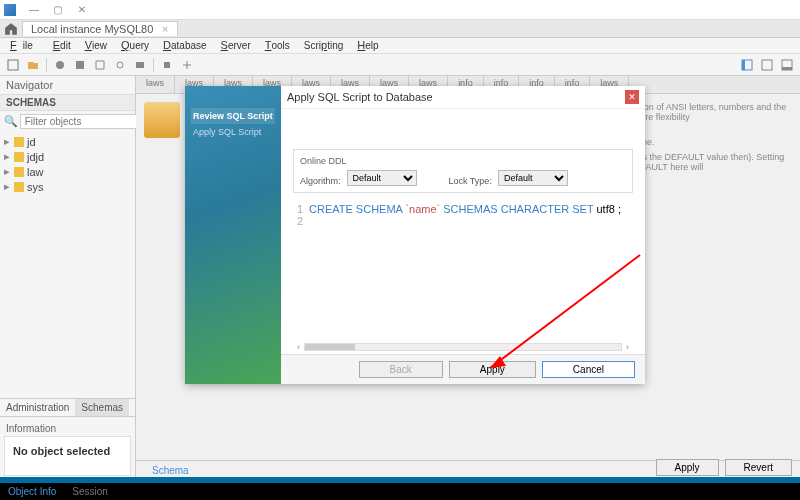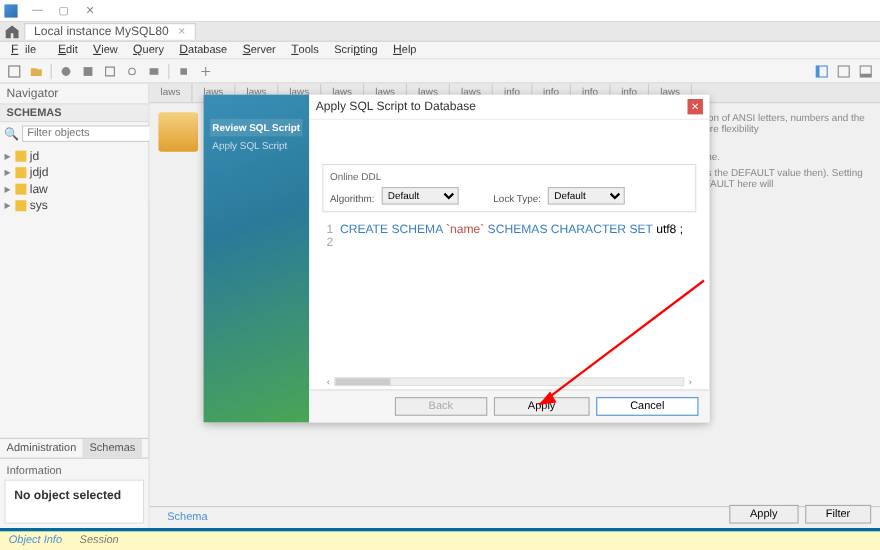--- a/index.html
+++ b/index.html
@@ -83,21 +83,21 @@
 .modal-btns { display: flex; justify-content: flex-end; gap: 6px; padding: 6px 10px; background: #f5f5f5; border-top: 1px solid #ddd; }
 .modal-btns button { padding: 2px 30px; font-size: 10px; border: 1px solid #aaa; background: #eee; }
 .modal-btns button:disabled { color: #aaa; }
 .modal-btns .primary { border: 1px solid #4a90d9; background: #fff; }
 
 .bottom-tabs { display: flex; padding: 2px 6px; background: #f0f0f0; border-top: 1px solid #ccc; }
 .bottom-tabs span { padding: 2px 10px; font-size: 10px; color: #4a90d9; }
 .bottom-btns { position: absolute; right: 8px; bottom: 24px; display: flex; gap: 6px; }
 .bottom-btns button { padding: 2px 18px; font-size: 10px; border: 1px solid #aaa; background: #eee; }
 
-.footer { position: absolute; bottom: 0; left: 0; right: 0; display: flex; border-top: 3px solid #0369a1; background: #fef9c3; font-style: italic; }
+.footer { position: absolute; bottom: 0; left: 0; right: 0; display: flex; border-top: 6px solid #0369a1; background: #000000; }
 .footer span { padding: 3px 8px; font-size: 10px; color: #777; }
 .footer .active { color: #4a90d9; }
 
 .arrow-annot { position: absolute; left: 470px; top: 250px; pointer-events: none; }
 </style>
 </head>
 <body>
 
 <div class="titlebar">
   <div class="icon"></div>
@@ -332,19 +332,19 @@
   </div>
 </div>
 
 <svg class="arrow-annot" width="180" height="140">
   <line x1="170" y1="5" x2="20" y2="118" stroke="#ff0000" stroke-width="2"></line>
   <polygon points="20,118 30,106 36,116" fill="#ff0000"></polygon>
 </svg>
 
 <div class="bottom-btns">
   <button>Apply</button>
-  <button>Filter</button>
+  <button>Revert</button>
 </div>
 
 <div class="footer">
   <span class="active">Object Info</span>
   <span>Session</span>
 </div>
 
 </body></html>

